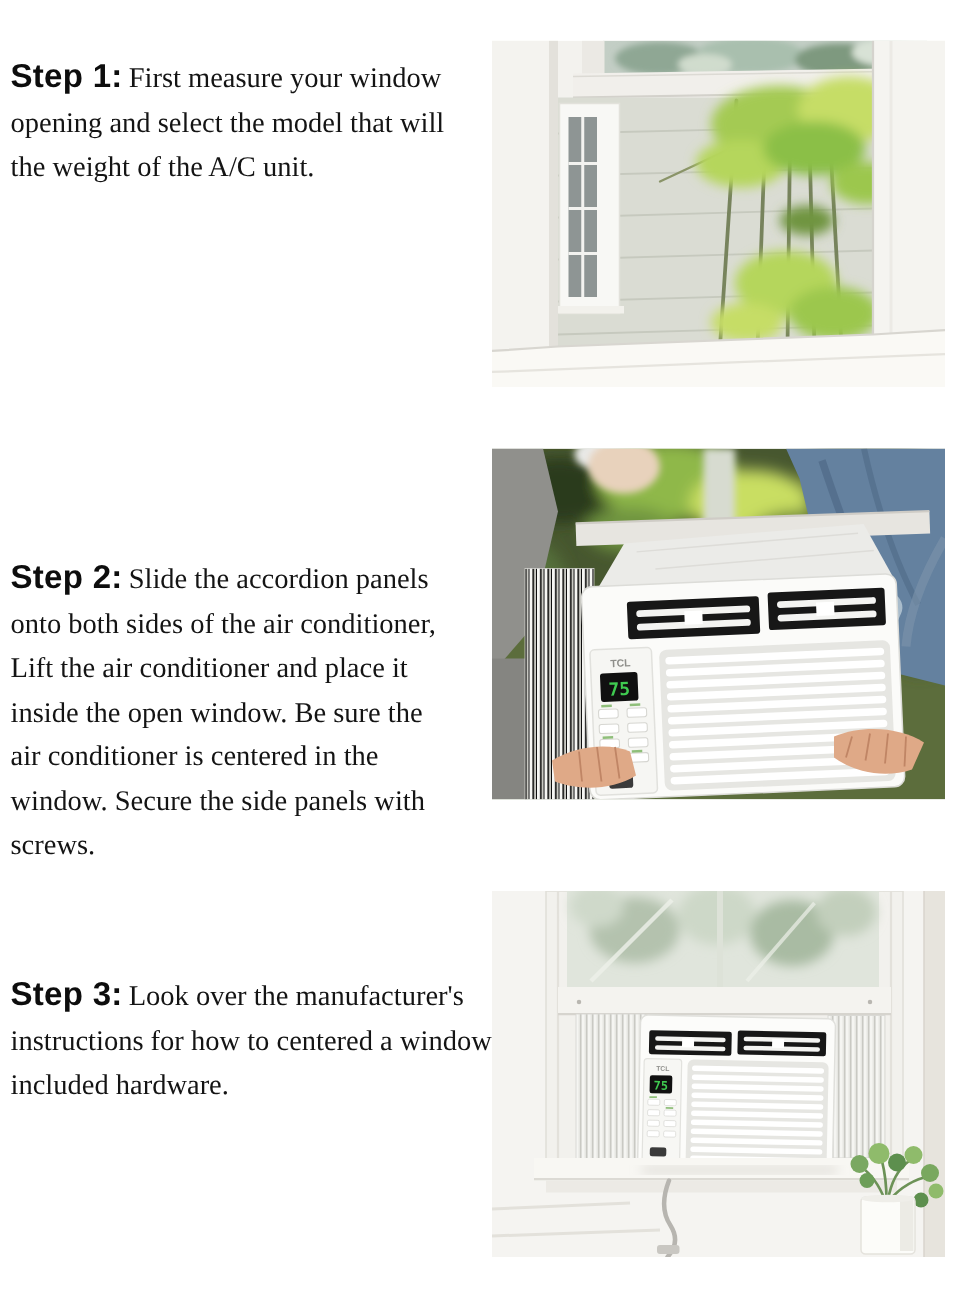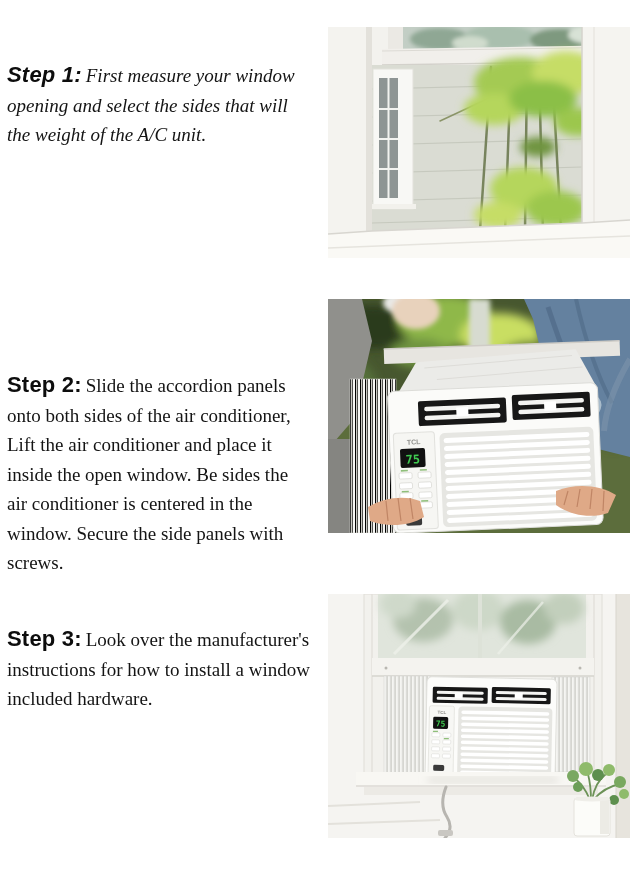--- a/index.html
+++ b/index.html
@@ -7,34 +7,34 @@
         font-family:"Liberation Serif", serif;color:#141414;}
   .step-text{position:absolute;left:7px;width:322px;}
   .line{margin:0;font-size:19px;line-height:29.5px;white-space:nowrap;color:#141414;}
   .step-label{font-family:"Liberation Sans", sans-serif;font-weight:700;font-size:22px;
               letter-spacing:0.2px;color:#0d0d0d;padding-right:4px;}
   .photo{position:absolute;left:328px;margin:0;width:302px;overflow:hidden;}
   .photo svg{display:block;}
   #photo-1{top:27px;height:231px;}
   #photo-2{top:299px;height:234px;}
   #photo-3{top:594px;height:244px;}
-  #text-1{top:60px;font-style:italic;}
+  #text-1{top:36px;}
   #text-2{top:322px;margin-top:48px;}
-  #text-3{top:624px;}
+  #text-3{top:648px;}
   .ac-brand{font-family:"Liberation Sans", sans-serif;font-weight:700;fill:#8f8f8b;}
   .ac-led{font-family:"DejaVu Sans Mono", monospace;font-weight:700;}
 </style>
 </head>
 <body>
 
 <div class="page">
 
   <div class="step-text" id="text-1">
     <p class="line"><span class="step-label">Step 1:</span><span>First measure your window</span></p>
-    <p class="line">opening and select the sides that will</p>
+    <p class="line">opening and select the model that will</p>
     <p class="line">the weight of the A/C unit.</p>
   </div>
 
   <figure class="photo" id="photo-1">
     <svg width="302" height="231" viewBox="0 0 302 231" xmlns="http://www.w3.org/2000/svg">
       <defs>
         <filter id="s1b" x="-30%" y="-30%" width="160%" height="160%">
             <feGaussianBlur stdDeviation="4"></feGaussianBlur>
           </filter>
         <filter id="s1b2" x="-30%" y="-30%" width="160%" height="160%">
@@ -117,21 +117,21 @@
         <polyline points="0,207 44,204 254,196 302,193" fill="none" stroke="#d8d6d0" stroke-width="1.5"></polyline>
         <polyline points="0,221 302,209" fill="none" stroke="#e6e4de" stroke-width="1.5"></polyline>
       </g>
     </svg>
   </figure>
 
   <div class="step-text" id="text-2">
     <p class="line"><span class="step-label">Step 2:</span><span>Slide the accordion panels</span></p>
     <p class="line">onto both sides of the air conditioner,</p>
     <p class="line">Lift the air conditioner and place it</p>
-    <p class="line">inside the open window. Be sides the</p>
+    <p class="line">inside the open window. Be sure the</p>
     <p class="line">air conditioner is centered in the</p>
     <p class="line">window. Secure the side panels with</p>
     <p class="line">screws.</p>
   </div>
 
   <figure class="photo" id="photo-2">
     <svg width="302" height="234" viewBox="0 0 302 234" xmlns="http://www.w3.org/2000/svg">
       <defs>
         <filter id="s2b" x="-30%" y="-30%" width="160%" height="160%">
             <feGaussianBlur stdDeviation="5"></feGaussianBlur>
@@ -253,21 +253,21 @@
       <g stroke="#c08565" stroke-width="1.2" fill="none">
         <path d="M58,202 L60,222"></path>
           <path d="M70,199 L73,222"></path>
           <path d="M82,199 L85,220"></path>
       </g>
     </svg>
   </figure>
 
   <div class="step-text" id="text-3">
     <p class="line"><span class="step-label">Step 3:</span><span>Look over the manufacturer's</span></p>
-    <p class="line">instructions for how to install a window</p>
+    <p class="line">instructions for how to centered a window</p>
     <p class="line">included hardware.</p>
   </div>
 
   <figure class="photo" id="photo-3">
     <svg width="302" height="244" viewBox="0 0 302 244" xmlns="http://www.w3.org/2000/svg">
       <defs>
         <filter id="s3b" x="-30%" y="-30%" width="160%" height="160%">
             <feGaussianBlur stdDeviation="4"></feGaussianBlur>
           </filter>
         <pattern id="s3acc" width="4" height="8" patternUnits="userSpaceOnUse">

